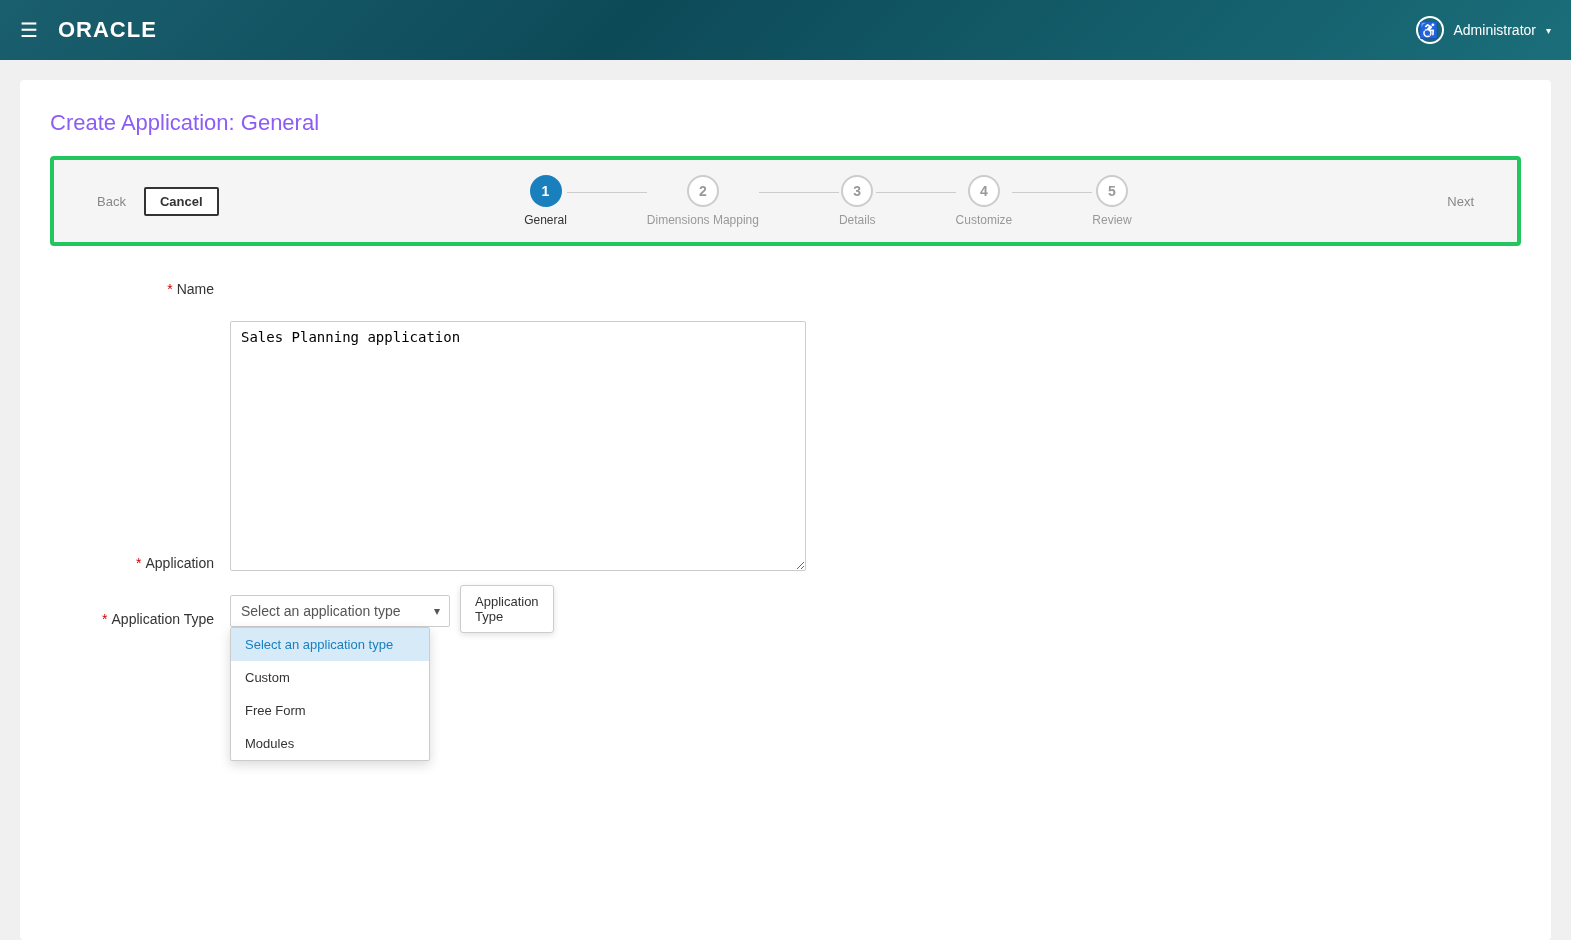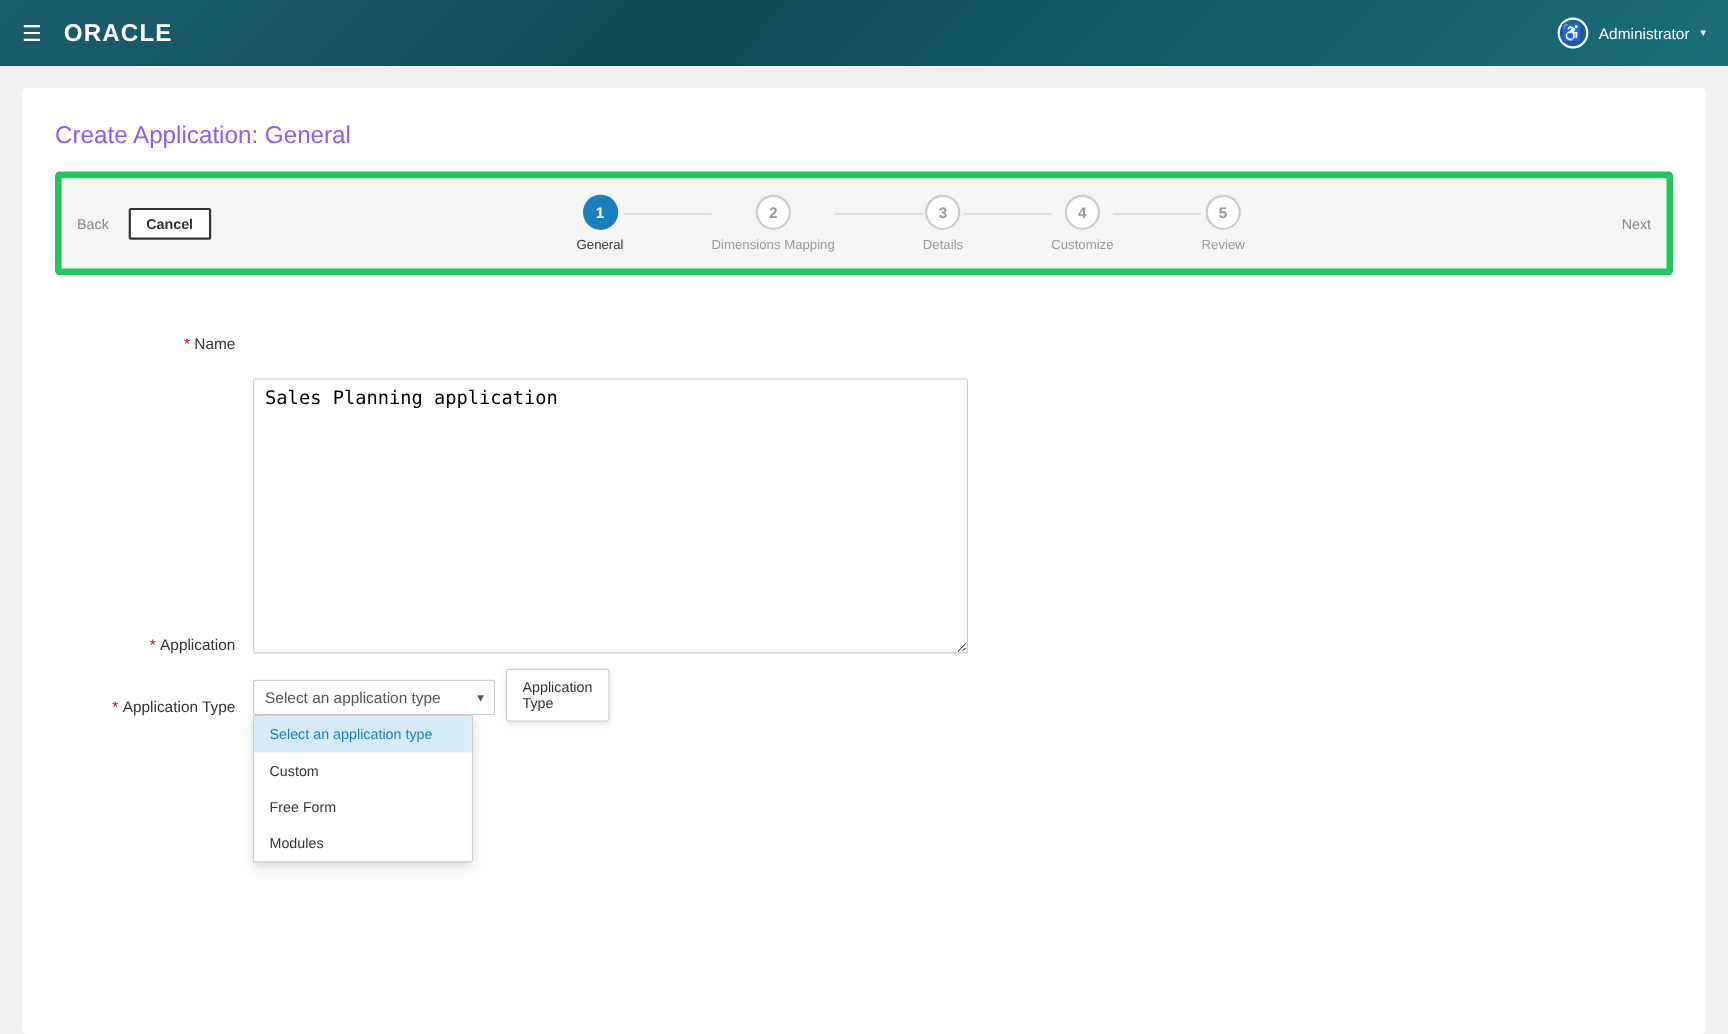--- a/index.html
+++ b/index.html
@@ -73,27 +73,27 @@
     .page-title {
       font-size: 22px;
       font-weight: normal;
       color: #8b5cf6;
       margin-bottom: 20px;
     }
 
     
     .wizard-bar {
       background: #f5f5f5;
-      border: 6px solid #22c55e;
+      border: 4px solid #22c55e;
       border-radius: 4px;
-      padding: 15px 4px;
+      padding: 15px 33px;
       display: flex;
       align-items: center;
       justify-content: space-between;
-      margin-bottom: 46px;
+      margin-bottom: 27px;
     }
     .wizard-nav-buttons {
       display: flex;
       gap: 8px;
     }
     .btn-back {
       background: transparent;
       border: none;
       color: #888;
       cursor: pointer;
@@ -192,25 +192,25 @@
     }
     .form-input {
       width: 560px;
       border: 1px solid #ccc;
       padding: 7px 10px;
       font-size: 14px;
       border-radius: 2px;
       outline: none;
     }
     .form-textarea {
-      width: 650px;
+      width: 576px;
       height: 250px;
       border: 1px solid #ccc;
       padding: 7px 10px;
-      font-size: 17px;
+      font-size: 14px;
       border-radius: 2px;
       resize: vertical;
       outline: none;
     }
 
     
     .dropdown-wrapper {
       position: relative;
       width: 220px;
     }

